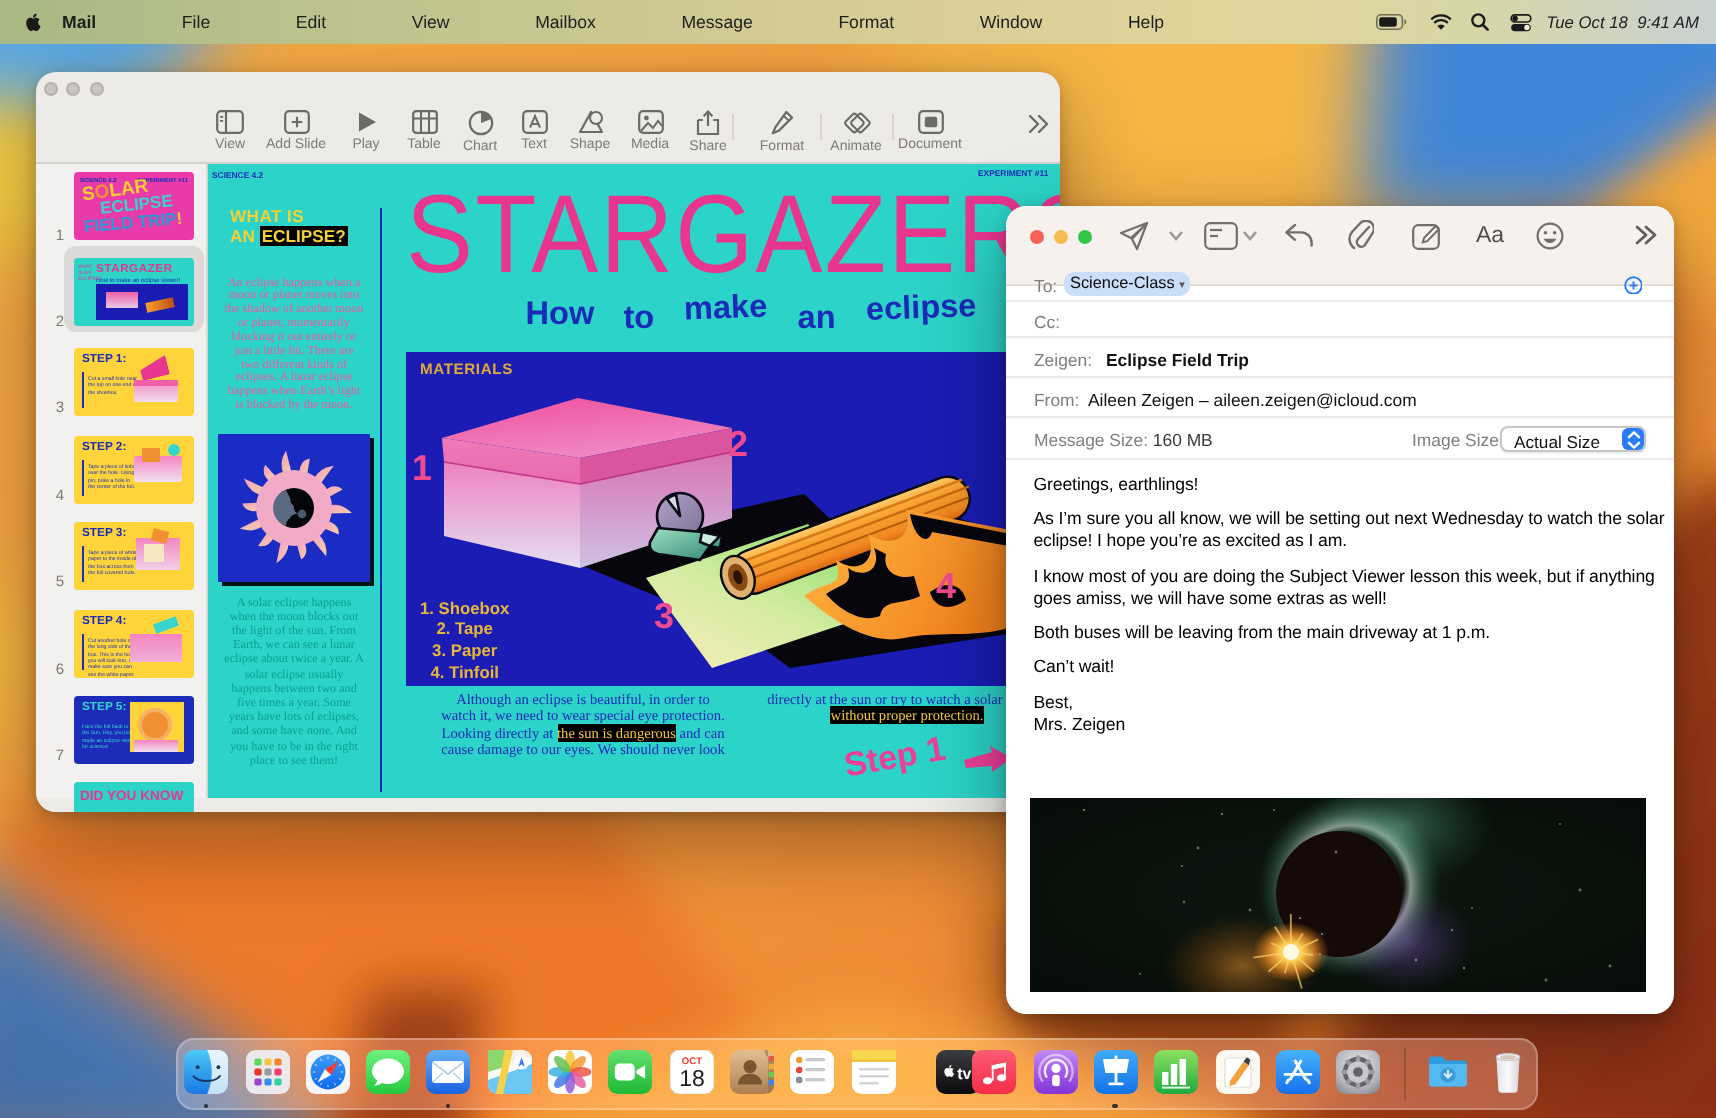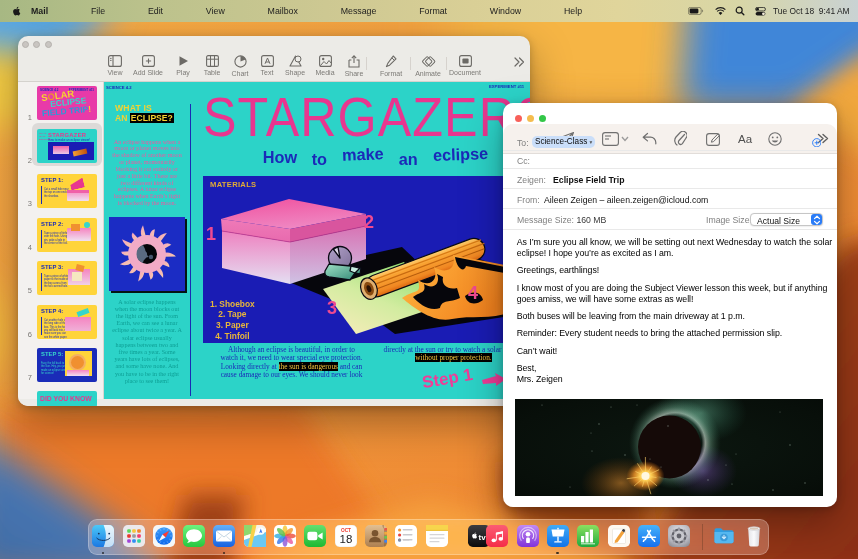--- a/index.html
+++ b/index.html
@@ -12,21 +12,21 @@
 
 
 #menubar { position:absolute; left:0; top:0; width:858px; height:22px;
   background:linear-gradient(90deg,#a7b883 0%,#bcc28c 18%,#cdc892 38%,#d9cf96 55%,#e0d59b 72%,#d8d6a6 86%,#c9d2d3 100%);
   display:flex; align-items:center; font-size:8.8px; color:#1d1d1d; }
 #menubar .apple { margin-left:13px; font-size:14px; }
 #menubar .mtitle { font-weight:bold; margin-left:10px; }
 #menubar .mi { margin-left:9.8px;padding-left:33px; }
 #mbright { position:absolute; right:0; top:0; height:22px; display:flex; align-items:center; font-size:8.4px; color:#1d1d1d; }
 #mbright .ic { margin-right:18px; }
-#mbright .dt { margin-right:11px; }
+#mbright .dt { margin-right:11px;font-style:italic; }
 
 
 .win { position:absolute; border-radius:10px; box-shadow:0 16px 42px rgba(0,0,0,0.34), 0 2px 8px rgba(0,0,0,0.22); }
 .tl { position:absolute; width:7px; height:7px; border-radius:50%; }
 
 
 #kn { left:18px; top:36px; width:512px; height:370px; background:#ecebe7; overflow:hidden; }
 #kn-title { position:absolute; top:3.8px; left:28px; width:100%; text-align:center; font-size:10.3px; color:#4a4a48; }
 #kn-title .edited { color:#a5a3a0; }
 #kn-toolbar { position:absolute; left:0; top:0; width:100%; height:46px; border-bottom:1px solid #d4d2cd; }
@@ -37,21 +37,21 @@
 #kn-bottom { position:absolute; left:0; bottom:0; width:100%; height:7px; background:#ecebe7; }
 .thumb { position:absolute; left:19px; width:60px; height:34px; border-radius:2px; overflow:hidden; }
 .tnum { position:absolute; left:4px; width:10px; text-align:right; font-size:7.5px; color:#7b7975; }
 #sel-box { position:absolute; left:14px; width:70px; height:43px; background:#dcdad8; border-radius:6px; }
 
 
 #slide { position:absolute; left:86px; top:46px; width:426px; height:317px; background:#2cd3c8; overflow:hidden; font-family:"Liberation Sans", sans-serif;text-align:center; }
 
 
 #mail { left:503px; top:103px; width:334px; height:404px; background:#fff; }
-#mail-toolbar { position:absolute; left:0; top:0; width:100%; height:30px; background:#f6f1ed; border-bottom:1px solid #e2ddd9; border-radius:10px 10px 0 0;margin-top:21px; }
+#mail-toolbar { position:absolute; left:0; top:0; width:100%; height:40px; background:#f6f1ed; border-bottom:1px solid #e2ddd9; border-radius:10px 10px 0 0; }
 .mt-ic { position:absolute; top:7px; color:#6e6e6e; }
 .mrow { position:absolute; left:0; width:100%; border-bottom:1px solid #e9e9e9; font-size:8.7px; }
 .mrow .lab { color:#7f7f7f; }
 .mrow .val { color:#111; }
 #mail-body { position:absolute; left:13.7px; top:134px; width:316px; font-size:8.8px; line-height:11.1px; color:#000; letter-spacing:-0.05px; }
 #mail-body p { margin-bottom:6.2px; }
 #mail-photo { position:absolute; left:11.6px; top:296px; width:308px; height:97px; background:#0b130e; overflow:hidden; }
 
 
 #dock { position:absolute; left:88px; top:519px; width:681px; height:36px; border-radius:9px;
@@ -489,25 +489,24 @@
         <span class="lab" style="position:absolute;left:14px;top:6px;">Message Size: <span style="color:#3a3a3a;">160 MB</span></span>
         <span class="lab" style="position:absolute;left:203px;top:6px;">Image Size:</span>
         <span style="position:absolute;left:247px;top:3.5px;width:73px;height:13.5px;background:#fff;border:0.5px solid #c6c6c6;border-radius:4px;box-shadow:0 0.5px 1.5px rgba(0,0,0,0.12);font-size:8.6px;color:#111;padding:2px 0 0 6px;">Actual Size</span>
         <span style="position:absolute;left:308px;top:4.5px;width:10.5px;height:11.5px;background:#2a7cf7;border-radius:3px;"></span>
         <svg style="position:absolute;left:309.5px;top:5.5px;" width="8" height="10" viewBox="0 0 8 10">
             <path d="M1.5 3.6 L4 1.2 L6.5 3.6 M1.5 6.4 L4 8.8 L6.5 6.4" fill="none" stroke="#fff" stroke-width="1.2" stroke-linejoin="round" stroke-linecap="round"></path>
           </svg>
       </div>
     </div>
     <div id="mail-body">
+      <p>Greetings, earthlings!</p>
       <p>As I’m sure you all know, we will be setting out next Wednesday to watch the solar eclipse! I hope you’re as excited as I am.</p>
-      <p>Greetings, earthlings!</p>
       <p>I know most of you are doing the Subject Viewer lesson this week, but if anything goes amiss, we will have some extras as well!</p>
       <p>Both buses will be leaving from the main driveway at 1 p.m.</p>
-      <p>Reminder: Every student needs to bring the attached permission slip.</p>
       <p>Can’t wait!</p>
       <p style="margin-bottom:0;">Best,<br>Mrs. Zeigen</p>
     </div>
     <div id="mail-photo">
       <svg width="308" height="97" viewBox="0 0 308 97">
         <defs>
           <radialGradient id="pbg" cx="0.52" cy="0.5" r="0.8">
             <stop offset="0" stop-color="#0c1710"></stop>
               <stop offset="0.7" stop-color="#080f0a"></stop>
               <stop offset="1" stop-color="#050a06"></stop>

